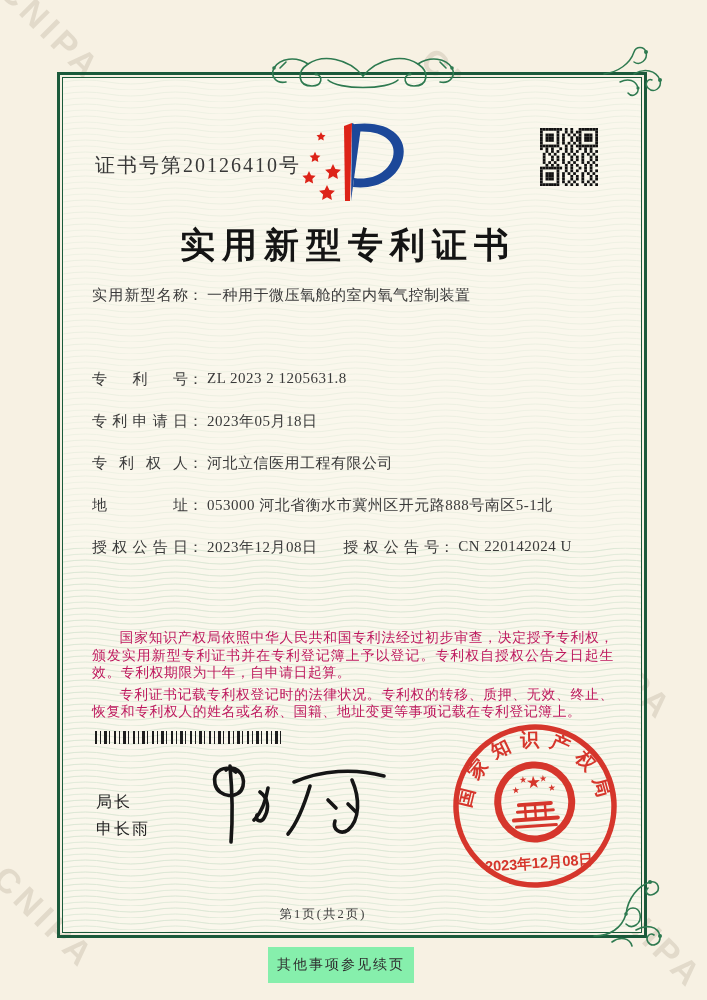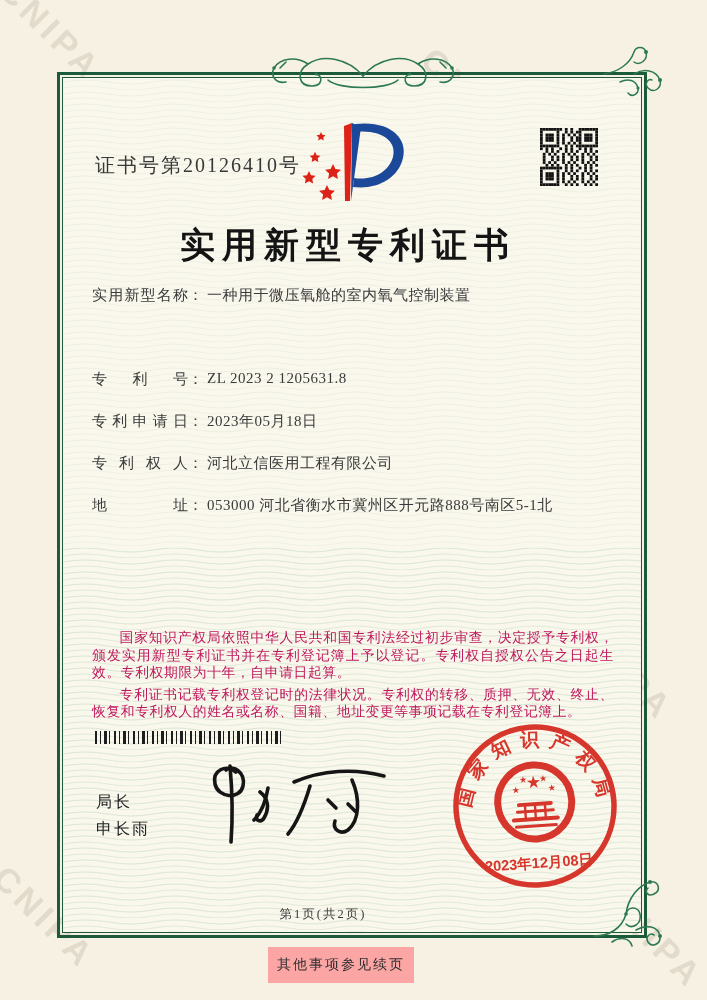--- a/index.html
+++ b/index.html
@@ -33,21 +33,21 @@
   .paras{left:92px; top:581px; width:522px; font-size:13.8px; line-height:17.6px;
          color:#be185d; text-align:justify; letter-spacing:.6px;margin-top:48px;}
   .paras p{margin:0 0 4px 0; text-indent:2em;}
   .barcode{left:95px; top:731px; width:188px; height:13px;
      background:
        repeating-linear-gradient(90deg,#1d1d1d 0 2px,transparent 2px 5px,#1d1d1d 5px 6px,transparent 6px 9px,#1d1d1d 9px 12px,transparent 12px 14px,#1d1d1d 14px 15px,transparent 15px 19px);
   }
   .signer-title{left:96px; top:792px; font-size:16px; font-family:"Liberation Sans",sans-serif; color:#222; letter-spacing:2px;}
   .signer-name{left:96px; top:819px; font-size:16px; font-family:"Liberation Sans",sans-serif; color:#222; letter-spacing:2px;}
   .footer-page{left:0; top:906px; width:646px; text-align:center; font-size:12.5px; color:#3a3a3a; letter-spacing:2px;}
-  .footer-note{left:268px; top:947px; width:146px; height:36px; background:#fca5a5;
+  .footer-note{left:268px; top:947px; width:146px; height:36px; background:#86efac;
       font-size:14px; color:#2f2f2f; text-align:center; line-height:36px; letter-spacing:2px;}
 </style>
 </head>
 <body>
 
 <div id="page">
 
   <div class="wm wm-cn" style="left:-14px; top:10px;">CNIPA</div>
   <div class="wm wm-cn" style="left:408px; top:80px;">CNIPA</div>
   <div class="wm wm-cn" style="left:464px; top:302px;">CNIPA</div>
@@ -378,20 +378,24 @@
   </div>
   <div class="abs frow" style="top:412px;">
     <span class="flabel">专利申请日</span><span class="fcolon">：</span><span class="fvalue">2023年05月18日</span>
   </div>
   <div class="abs frow" style="top:454px;">
     <span class="flabel">专利权人</span><span class="fcolon">：</span><span class="fvalue">河北立信医用工程有限公司</span>
   </div>
   <div class="abs frow" style="top:496px;">
     <span class="flabel">地址</span><span class="fcolon">：</span><span class="fvalue">053000 河北省衡水市冀州区开元路888号南区5-1北</span>
   </div>
+  <div class="abs frow" style="top:538px;">
+    <span class="flabel">授权公告日</span><span class="fcolon">：</span><span class="fvalue">2023年12月08日</span>
+    <span class="flabel" style="margin-left:22px;">授权公告号</span><span class="fcolon">：</span><span class="fvalue">CN 220142024 U</span>
+  </div>
 
   <div class="abs paras">
     <p>国家知识产权局依照中华人民共和国专利法经过初步审查，决定授予专利权，颁发实用新型专利证书并在专利登记簿上予以登记。专利权自授权公告之日起生效。专利权期限为十年，自申请日起算。</p>
     <p>专利证书记载专利权登记时的法律状况。专利权的转移、质押、无效、终止、恢复和专利权人的姓名或名称、国籍、地址变更等事项记载在专利登记簿上。</p>
   </div>
 
   <div class="abs barcode"></div>
 
   <div class="abs signer-title">局长</div>
   <div class="abs signer-name">申长雨</div>

